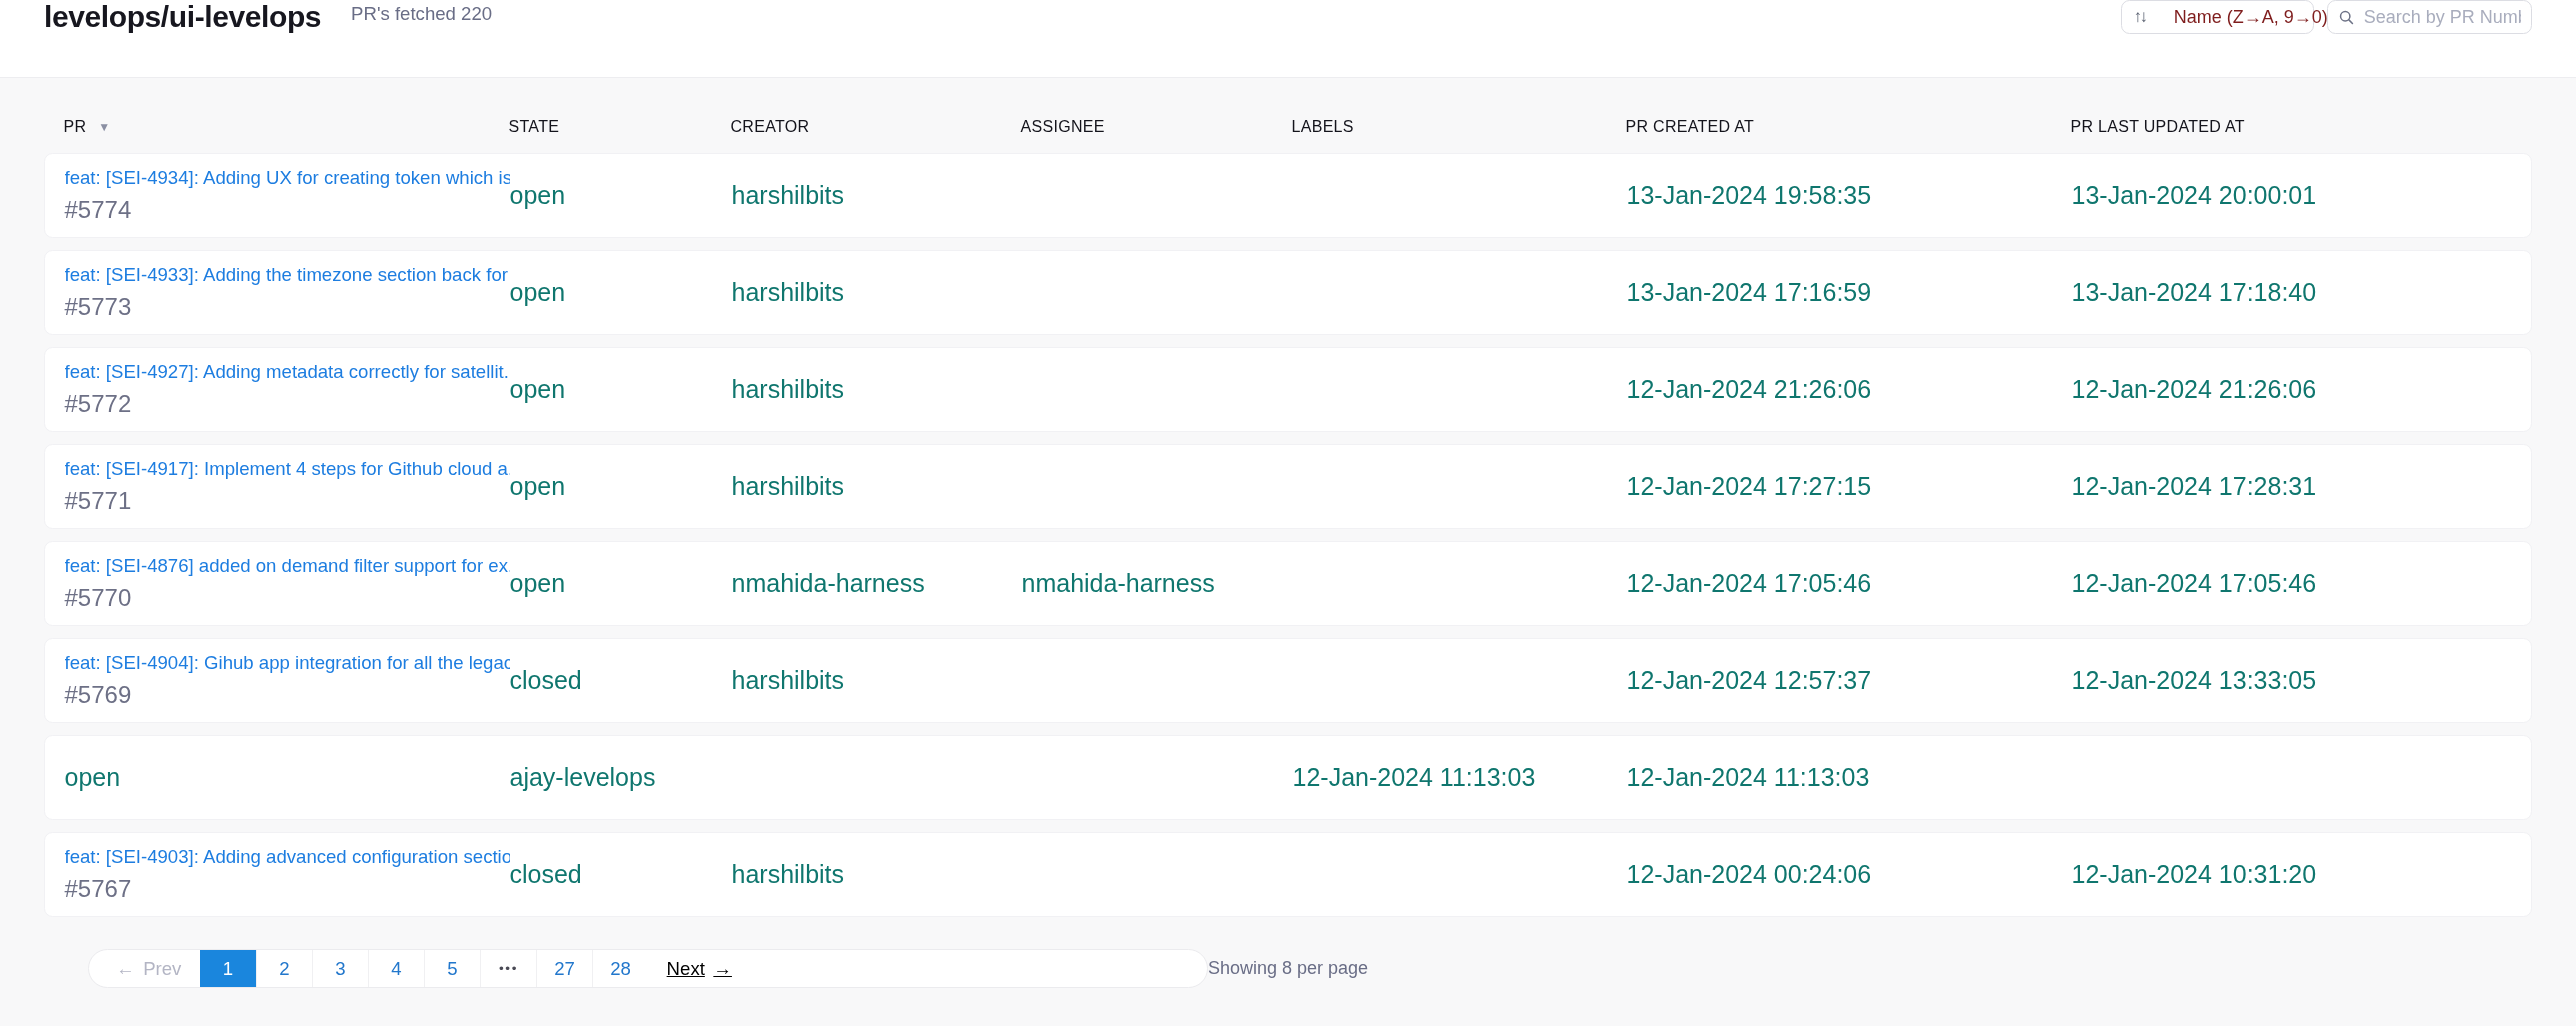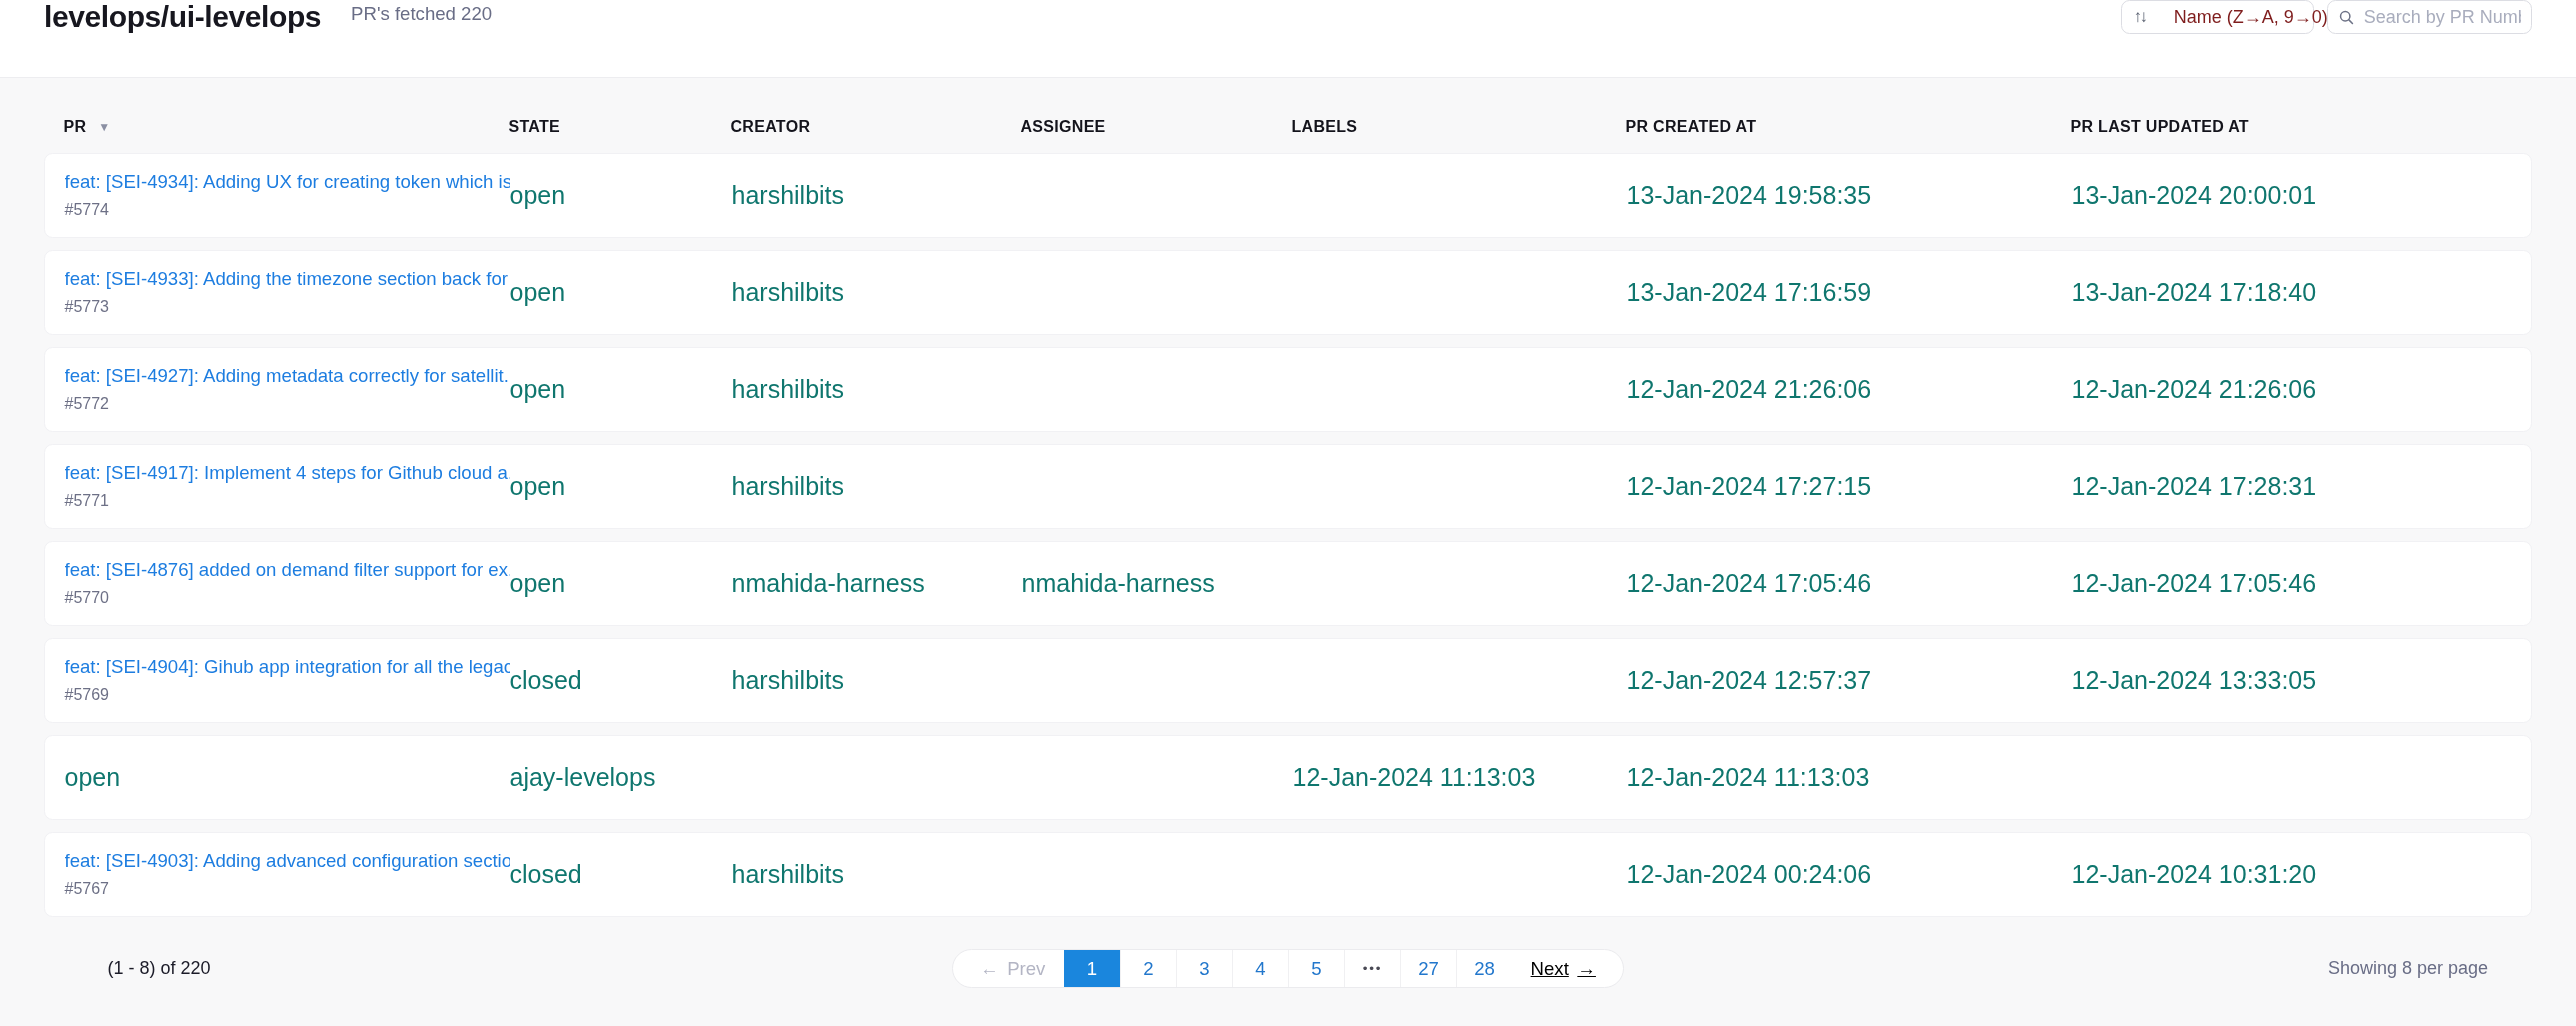--- a/index.html
+++ b/index.html
@@ -63,21 +63,21 @@
     display:grid;
     grid-template-columns:445px 222px 290px 271px 334px 445px auto;
     align-items:center;
   }
   .table-head {
     padding:22px 19.5px 0 19.5px;
     height:75px;
   }
   .th {
     font-size:16px;
-    font-weight:700;
+    font-weight:400;
     letter-spacing:0.3px;
     color:#14141c;
     display:flex;
     align-items:center;
   }
   .th .caret { font-size:12px; color:#8b8fa3; margin-left:12px; }
 
   .row-card {
     background:#ffffff;
     border:0.8px solid #f1f1f4;
@@ -91,21 +91,21 @@
     display:block;
     font-size:18.6px;
     font-weight:500;
     color:#1d7de0;
     text-decoration:none;
     white-space:nowrap;
     overflow:hidden;
     margin-bottom:10.2px;
     cursor:pointer;
   }
-  .pr-number { font-size:16px; color:#6d7086; }
+  .pr-number { font-size:24px; color:#6d7086; }
   .cell { font-size:25px; color:#0f766e; }
 
   
   .bottom-bar {
     display:grid;
     grid-template-columns:1fr auto 1fr;
     align-items:center;
     padding:20.3px 44px 0 44px;
   }
   .range-text { font-size:18px; color:#1b1b28; padding-left:19.5px; }
@@ -277,21 +277,20 @@
       <div class="cell">closed</div>
       <div class="cell">harshilbits</div>
       <div class="cell"></div>
       <div class="cell"></div>
       <div class="cell">12-Jan-2024 00:24:06</div>
       <div class="cell">12-Jan-2024 10:31:20</div>
     </div>
   </div>
 
   <div class="bottom-bar">
-    <div class="range-text">(1 - 8) of 220</div>
 
     <div class="pagination">
       <div class="pg-item pg-prev">
         <span class="pg-arrow">←</span>
         <span>Prev</span>
       </div>
       <span id="pages-host" style="display:contents">
     <div class="pg-item page active">1</div>
   
     <div class="pg-item page">2</div>

